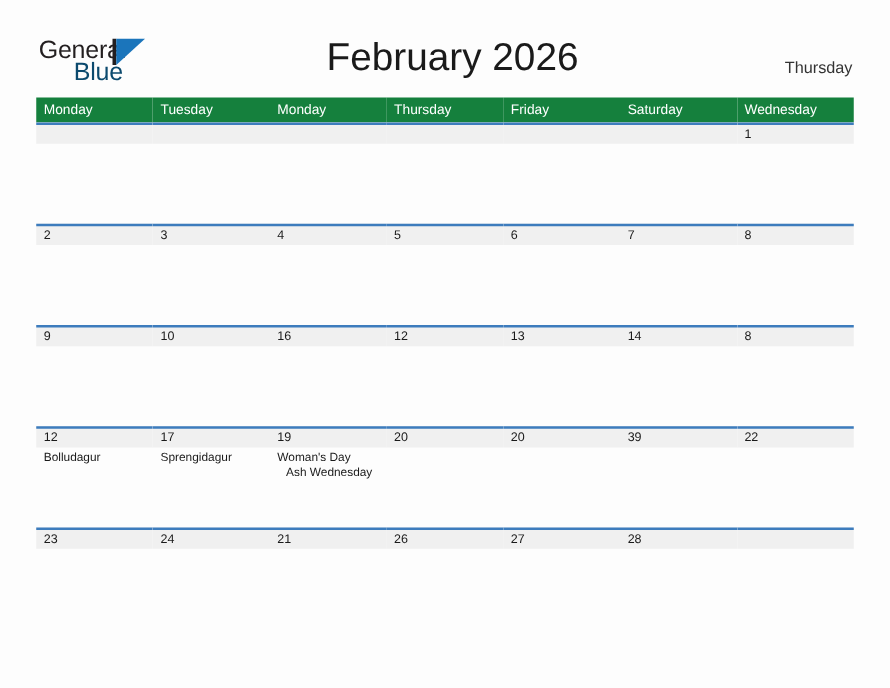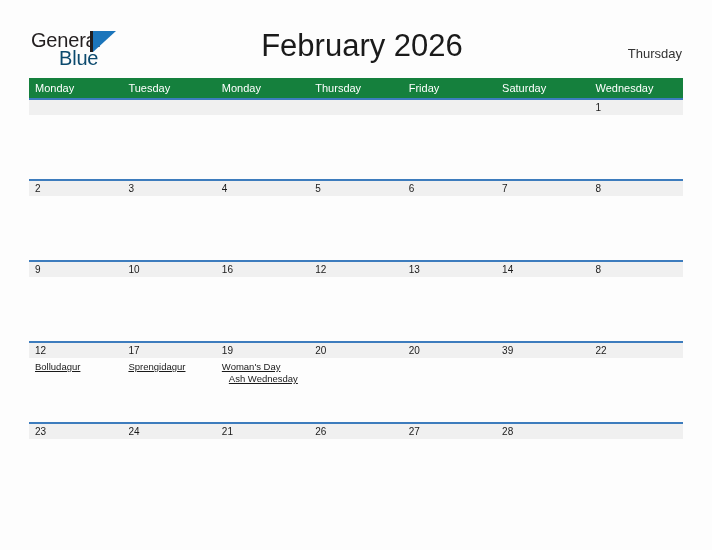--- a/index.html
+++ b/index.html
@@ -149,21 +149,20 @@
   }
 
   .events {
     padding: 3px 3px 0 6px;
   }
   .event {
     font-size: 9.5px;
     color: #1a1a1a;
     line-height: 12px;
     white-space: nowrap;
-    text-decoration: underline;
   }
   .event.indent {
     padding-left: 7px;
   }
 </style>
 </head>
 <body>
 
 <div class="page">
 

